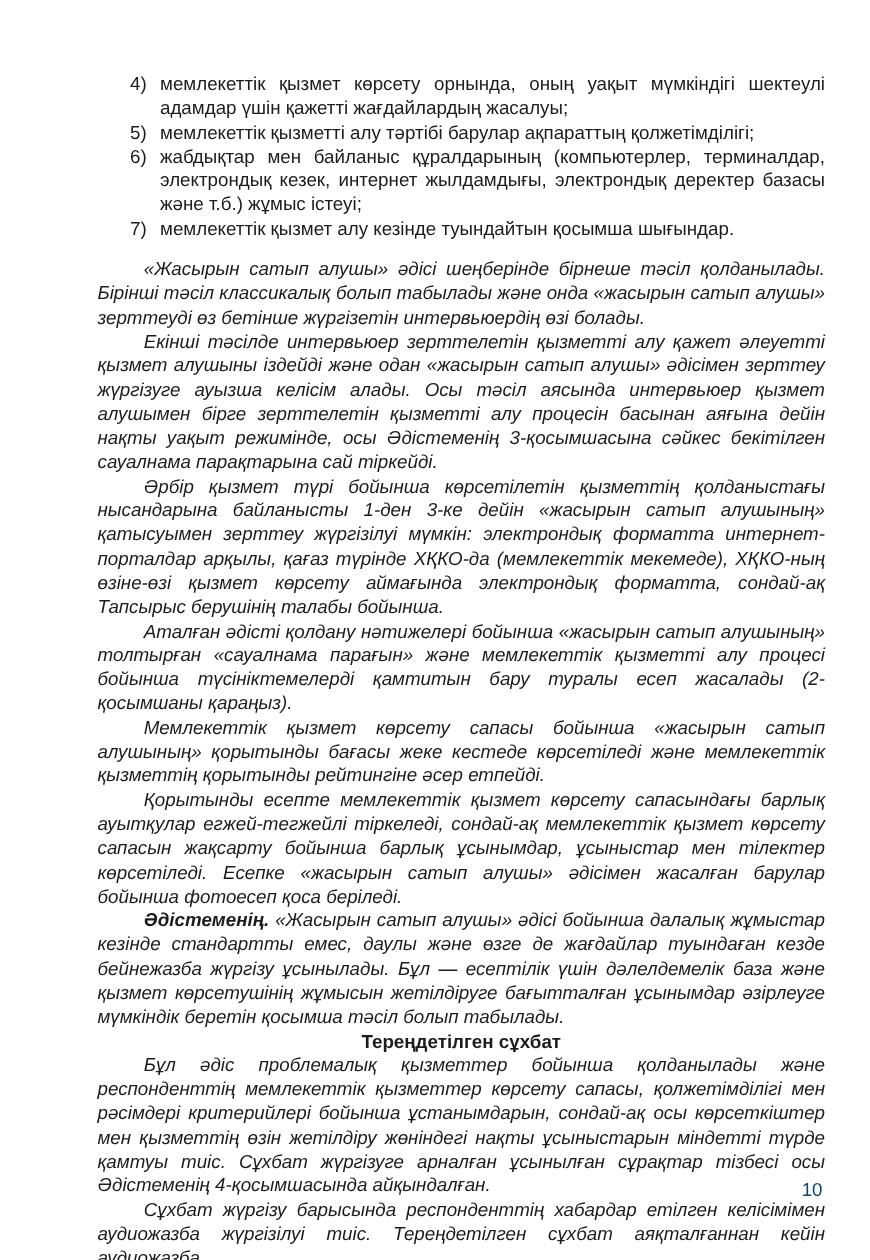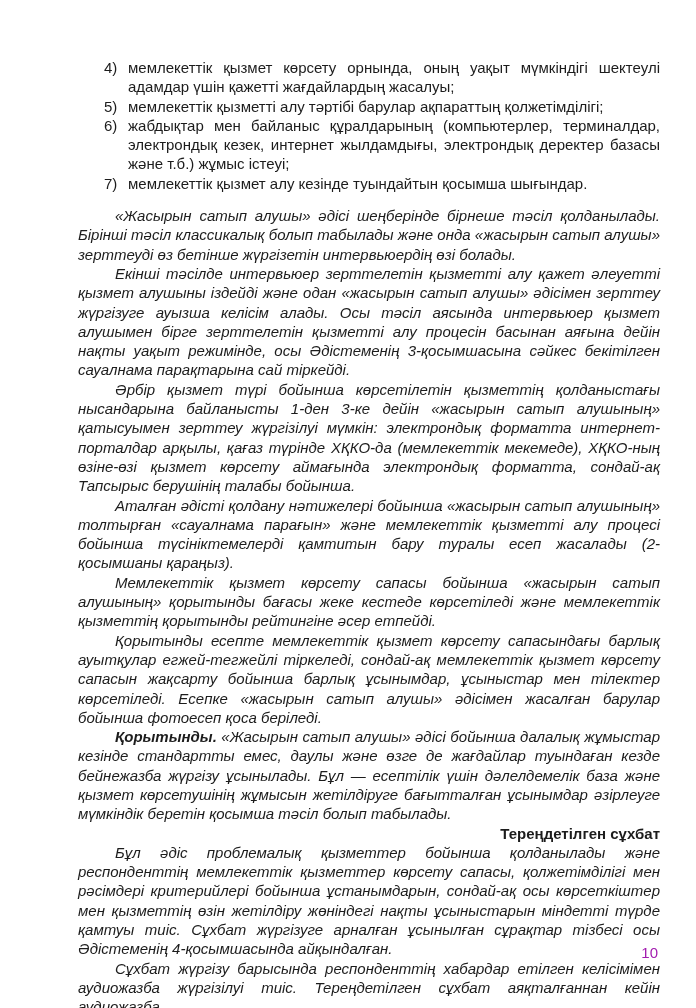--- a/index.html
+++ b/index.html
@@ -37,51 +37,51 @@
     margin: 0;
     text-indent: 37px;
     text-align: justify;
     font-style: italic;
   }
   .heading {
     margin: 0;
     font-size: 15px;
     line-height: 19.3px;
     font-weight: bold;
-    text-align: right;
+    text-align: center;
   }
   .lead-bold {
     font-weight: bold;
   }
   .page-number {
     position: absolute;
     right: 38px;
     top: 943px;
     font-size: 15px;
-    color: #a21caf;
+    color: #0c4a6e;
   }
 </style>
 </head>
 <body>
 
 <div class="page">
   <div class="numbered-list" id="numbered-list">
       <div class="list-item"><span class="num">4)</span><span>мемлекеттік қызмет көрсету орнында, оның уақыт мүмкіндігі шектеулі адамдар үшін қажетті жағдайлардың жасалуы;</span></div>
       <div class="list-item"><span class="num">5)</span><span>мемлекеттік қызметті алу тәртібі барулар ақпараттың қолжетімділігі;</span></div>
       <div class="list-item"><span class="num">6)</span><span>жабдықтар мен байланыс құралдарының (компьютерлер, терминалдар, электрондық кезек, интернет жылдамдығы, электрондық деректер базасы және т.б.) жұмыс істеуі;</span></div>
       <div class="list-item"><span class="num">7)</span><span>мемлекеттік қызмет алу кезінде туындайтын қосымша шығындар.</span></div>
     </div>
   <div class="body-text" id="section-before-heading">
       <p>«Жасырын сатып алушы» әдісі шеңберінде бірнеше тәсіл қолданылады. Бірінші тәсіл классикалық болып табылады және онда «жасырын сатып алушы» зерттеуді өз бетінше жүргізетін интервьюердің өзі болады.</p>
       <p>Екінші тәсілде интервьюер зерттелетін қызметті алу қажет әлеуетті қызмет алушыны іздейді және одан «жасырын сатып алушы» әдісімен зерттеу жүргізуге ауызша келісім алады. Осы тәсіл аясында интервьюер қызмет алушымен бірге зерттелетін қызметті алу процесін басынан аяғына дейін нақты уақыт режимінде, осы Әдістеменің 3-қосымшасына сәйкес бекітілген сауалнама парақтарына сай тіркейді.</p>
       <p>Әрбір қызмет түрі бойынша көрсетілетін қызметтің қолданыстағы нысандарына байланысты 1-ден 3-ке дейін «жасырын сатып алушының» қатысуымен зерттеу жүргізілуі мүмкін: электрондық форматта интернет-порталдар арқылы, қағаз түрінде ХҚКО-да (мемлекеттік мекемеде), ХҚКО-ның өзіне-өзі қызмет көрсету аймағында электрондық форматта, сондай-ақ Тапсырыс берушінің талабы бойынша.</p>
       <p>Аталған әдісті қолдану нәтижелері бойынша «жасырын сатып алушының» толтырған «сауалнама парағын» және мемлекеттік қызметті алу процесі бойынша түсініктемелерді қамтитын бару туралы есеп жасалады (2-қосымшаны қараңыз).</p>
       <p>Мемлекеттік қызмет көрсету сапасы бойынша «жасырын сатып алушының» қорытынды бағасы жеке кестеде көрсетіледі және мемлекеттік қызметтің қорытынды рейтингіне әсер етпейді.</p>
       <p>Қорытынды есепте мемлекеттік қызмет көрсету сапасындағы барлық ауытқулар егжей-тегжейлі тіркеледі, сондай-ақ мемлекеттік қызмет көрсету сапасын жақсарту бойынша барлық ұсынымдар, ұсыныстар мен тілектер көрсетіледі. Есепке «жасырын сатып алушы» әдісімен жасалған барулар бойынша фотоесеп қоса беріледі.</p>
-      <p><span class="lead-bold">Қорытынды. </span>«Жасырын сатып алушы» әдісі бойынша далалық жұмыстар кезінде стандартты емес, даулы және өзге де жағдайлар туындаған кезде бейнежазба жүргізу ұсынылады. Бұл — есептілік үшін дәлелдемелік база және қызмет көрсетушінің жұмысын жетілдіруге бағытталған ұсынымдар әзірлеуге мүмкіндік беретін қосымша тәсіл болып табылады.</p>
+      <p><span class="lead-bold">Әдістеменің. </span>«Жасырын сатып алушы» әдісі бойынша далалық жұмыстар кезінде стандартты емес, даулы және өзге де жағдайлар туындаған кезде бейнежазба жүргізу ұсынылады. Бұл — есептілік үшін дәлелдемелік база және қызмет көрсетушінің жұмысын жетілдіруге бағытталған ұсынымдар әзірлеуге мүмкіндік беретін қосымша тәсіл болып табылады.</p>
     </div>
   <p class="heading">Тереңдетілген сұхбат</p>
   <div class="body-text" id="section-after-heading">
       <p>Бұл әдіс проблемалық қызметтер бойынша қолданылады және респонденттің мемлекеттік қызметтер көрсету сапасы, қолжетімділігі мен рәсімдері критерийлері бойынша ұстанымдарын, сондай-ақ осы көрсеткіштер мен қызметтің өзін жетілдіру жөніндегі нақты ұсыныстарын міндетті түрде қамтуы тиіс. Сұхбат жүргізуге арналған ұсынылған сұрақтар тізбесі осы Әдістеменің 4-қосымшасында айқындалған.</p>
       <p>Сұхбат жүргізу барысында респонденттің хабардар етілген келісімімен аудиожазба жүргізілуі тиіс. Тереңдетілген сұхбат аяқталғаннан кейін аудиожазба</p>
     </div>
   <div class="page-number">10</div>
 </div>
 
 </body></html>

